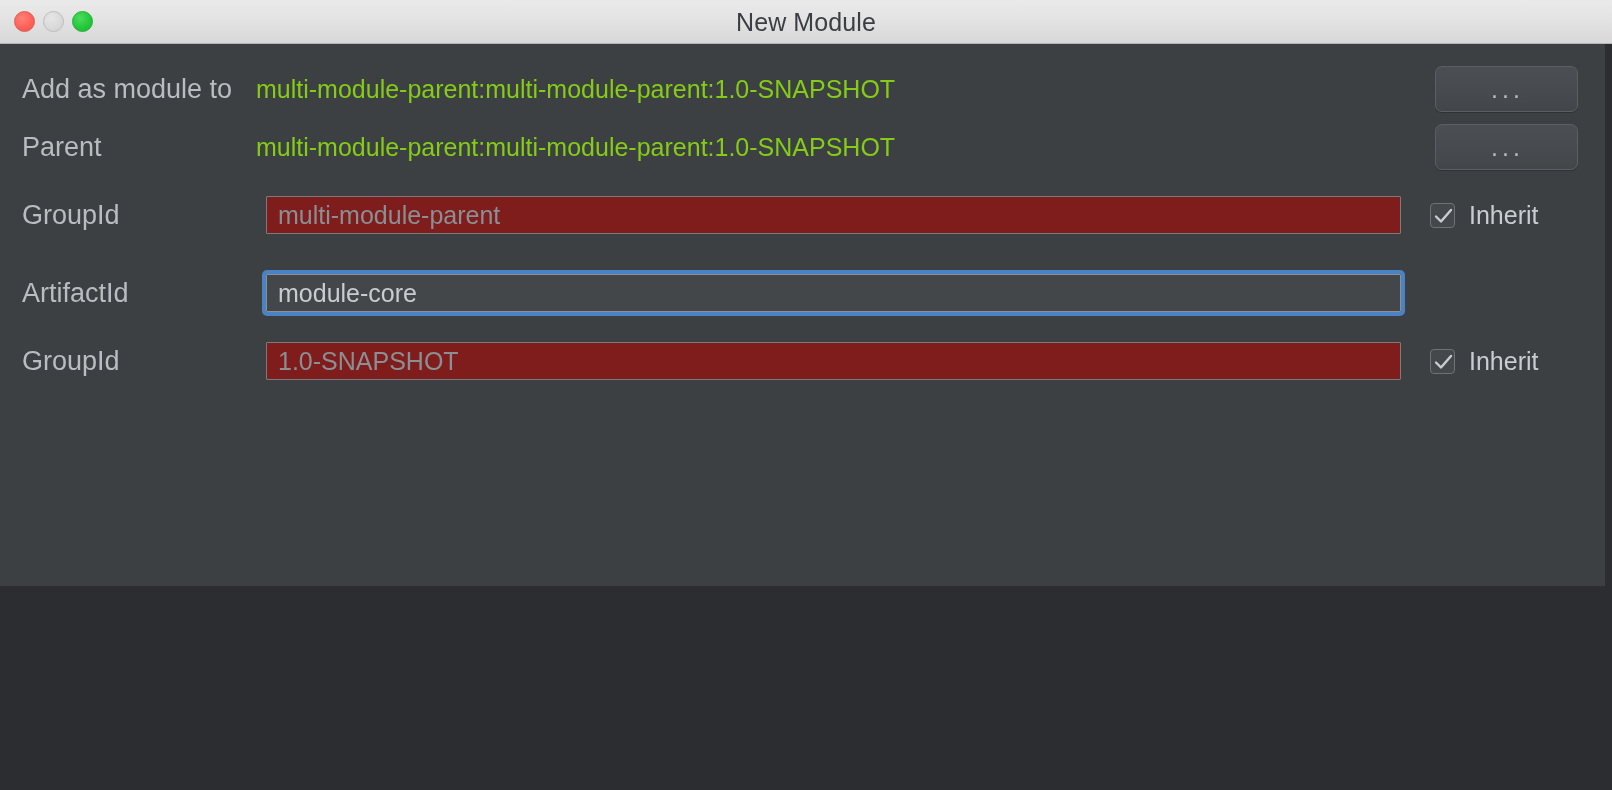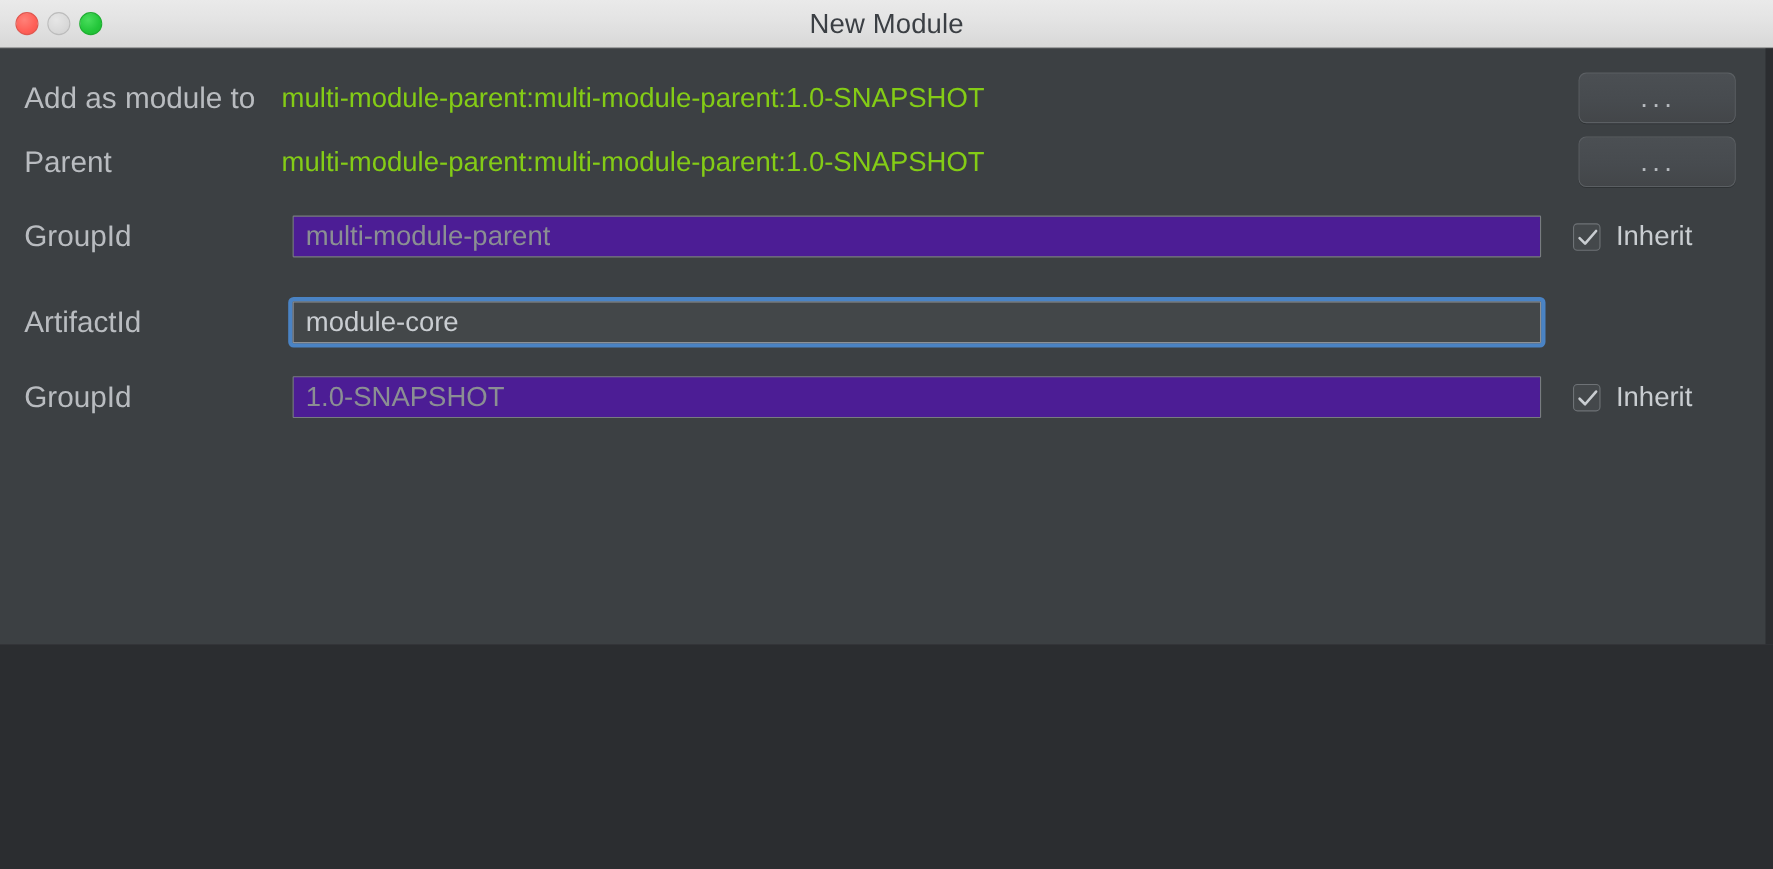--- a/index.html
+++ b/index.html
@@ -122,21 +122,21 @@
     height: 46px;
     box-sizing: border-box;
   }
   .field .box {
     position: absolute;
     left: 4px;
     top: 4px;
     width: 1135px;
     height: 38px;
     box-sizing: border-box;
-    background: #4c1d95;
+    background: #7f1d1d;
     border: 1px solid #787c80;
     border-radius: 1px;
   }
   .field .box .text {
     position: absolute;
     left: 11px;
     top: 0;
     height: 36px;
     line-height: 36px;
     font-size: 25px;

